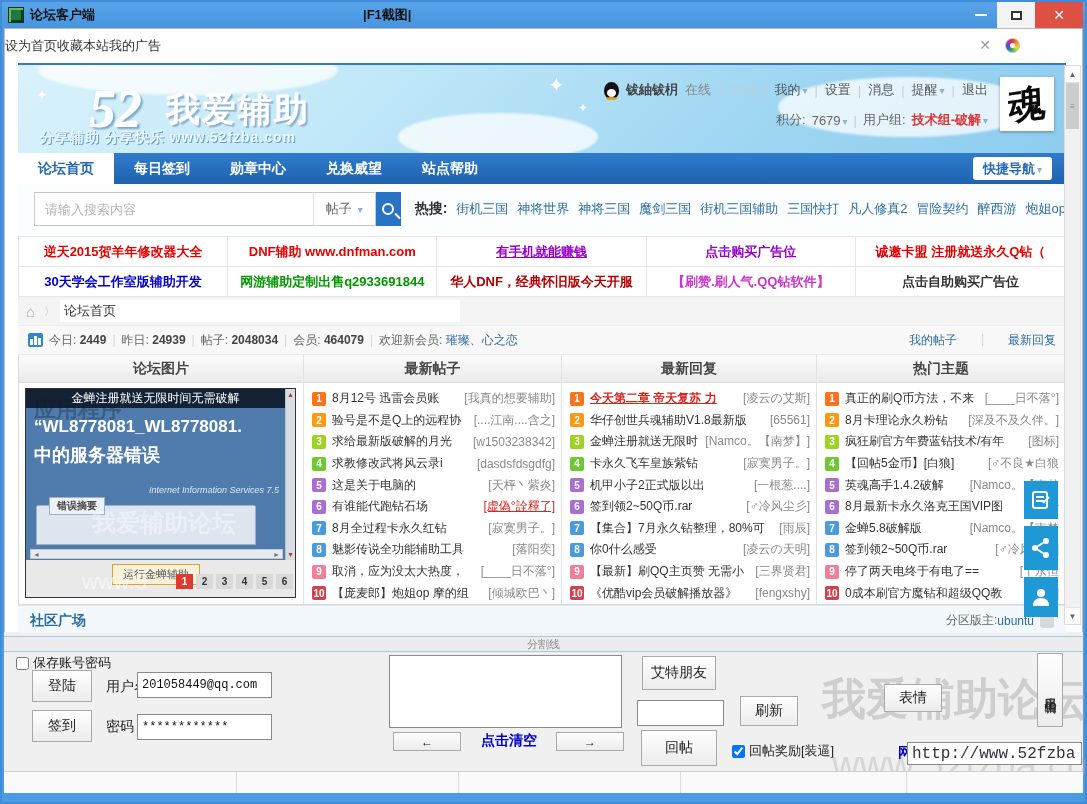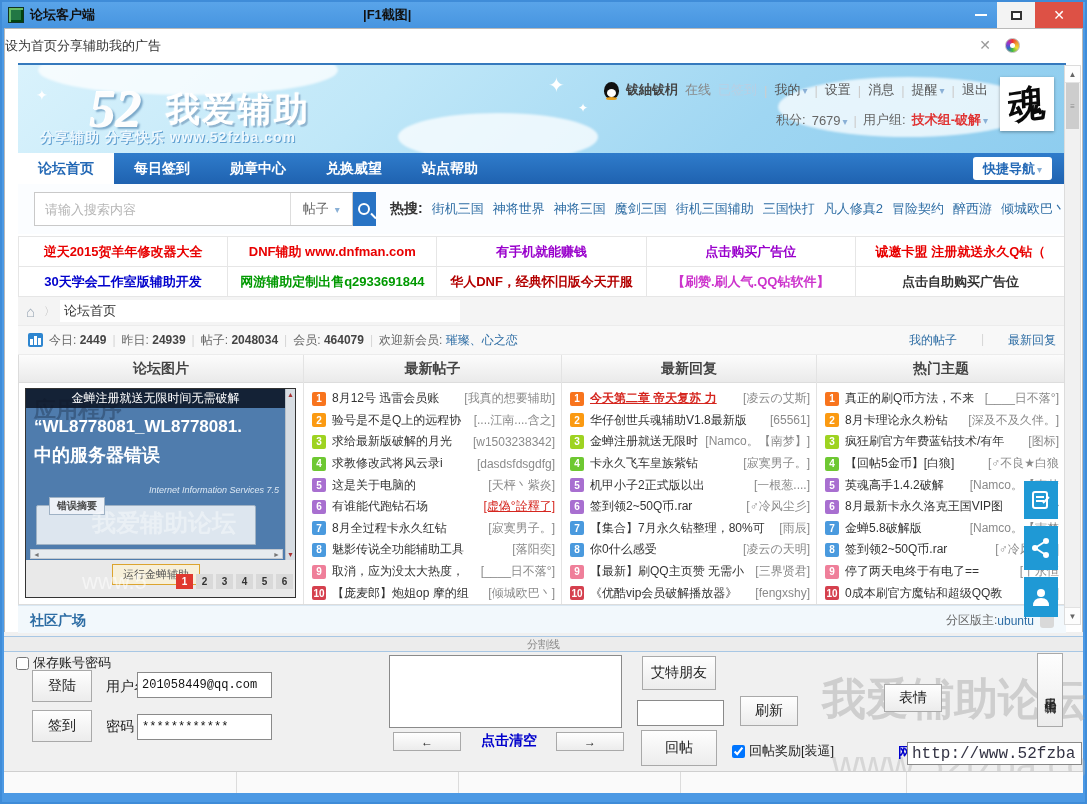--- a/index.html
+++ b/index.html
@@ -229,21 +229,21 @@
     </div>
   </div>
 
   <div class="client">
 
     <div class="scrollregion">
 
       <div class="menurow">
         <div id="menu-items" style="display:flex;">
             <div class="mitem">设为首页</div>
-            <div class="mitem">分享辅助</div>
+            <div class="mitem">收藏本站</div>
             <div class="mitem">我的广告</div>
           </div>
         <div class="mr-icons">
           <div class="collapse-ic">✕</div>
           <div class="palette-ic"></div>
         </div>
       </div>
 
       <div class="browser">
 
@@ -314,29 +314,29 @@
             <span id="hot-links" style="display:flex; gap:9px;">
                 <span class="hotlink">街机三国</span>
                 <span class="hotlink">神将世界</span>
                 <span class="hotlink">神将三国</span>
                 <span class="hotlink">魔剑三国</span>
                 <span class="hotlink">街机三国辅助</span>
                 <span class="hotlink">三国快打</span>
                 <span class="hotlink">凡人修真2</span>
                 <span class="hotlink">冒险契约</span>
                 <span class="hotlink">醉西游</span>
-                <span class="hotlink">倾城欧巴丶</span>
+                <span class="hotlink">炮姐op</span>
               </span>
           </div>
         </div>
 
         <div class="adgrid" id="ad-grid">
             <div class="adcell" style="color: rgb(232, 0, 0);">逆天2015贺羊年修改器大全</div>
             <div class="adcell" style="color: rgb(232, 0, 0);">DNF辅助  www.dnfman.com</div>
-            <div class="adcell" style="color: rgb(153, 0, 204);">有手机就能赚钱</div>
+            <div class="adcell" style="color: rgb(153, 0, 204); text-decoration: underline;">有手机就能赚钱</div>
             <div class="adcell" style="color: rgb(153, 0, 204);">点击购买广告位</div>
             <div class="adcell" style="color: rgb(232, 0, 0);">诚邀卡盟 注册就送永久Q钻（</div>
             <div class="adcell" style="color: rgb(0, 0, 204);">30天学会工作室版辅助开发</div>
             <div class="adcell" style="color: rgb(0, 153, 0);">网游辅助定制出售q2933691844</div>
             <div class="adcell" style="color: rgb(179, 0, 0);">华人DNF，经典怀旧版今天开服</div>
             <div class="adcell" style="color: rgb(204, 51, 204);">【刷赞.刷人气.QQ钻软件】</div>
             <div class="adcell" style="color: rgb(51, 51, 51);">点击自助购买广告位</div>
           </div>
 
         <div class="crumbrow">

